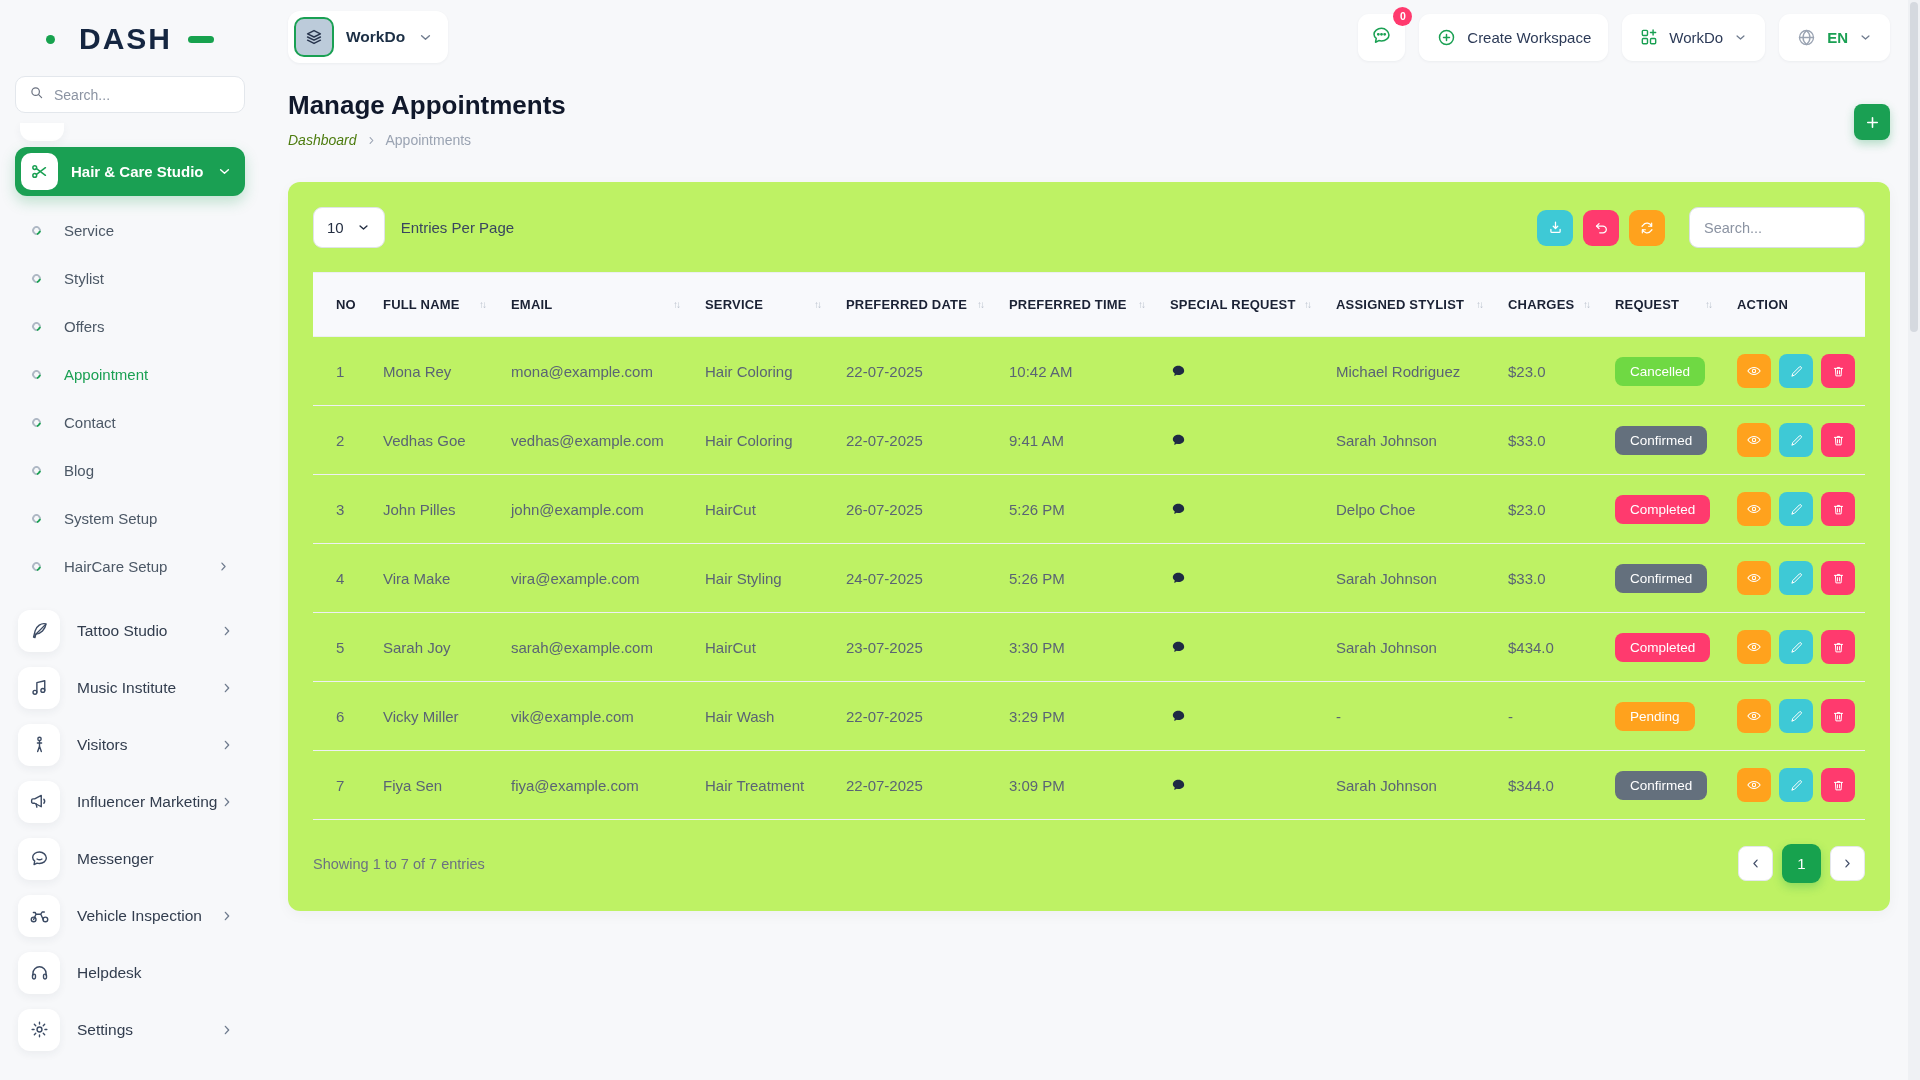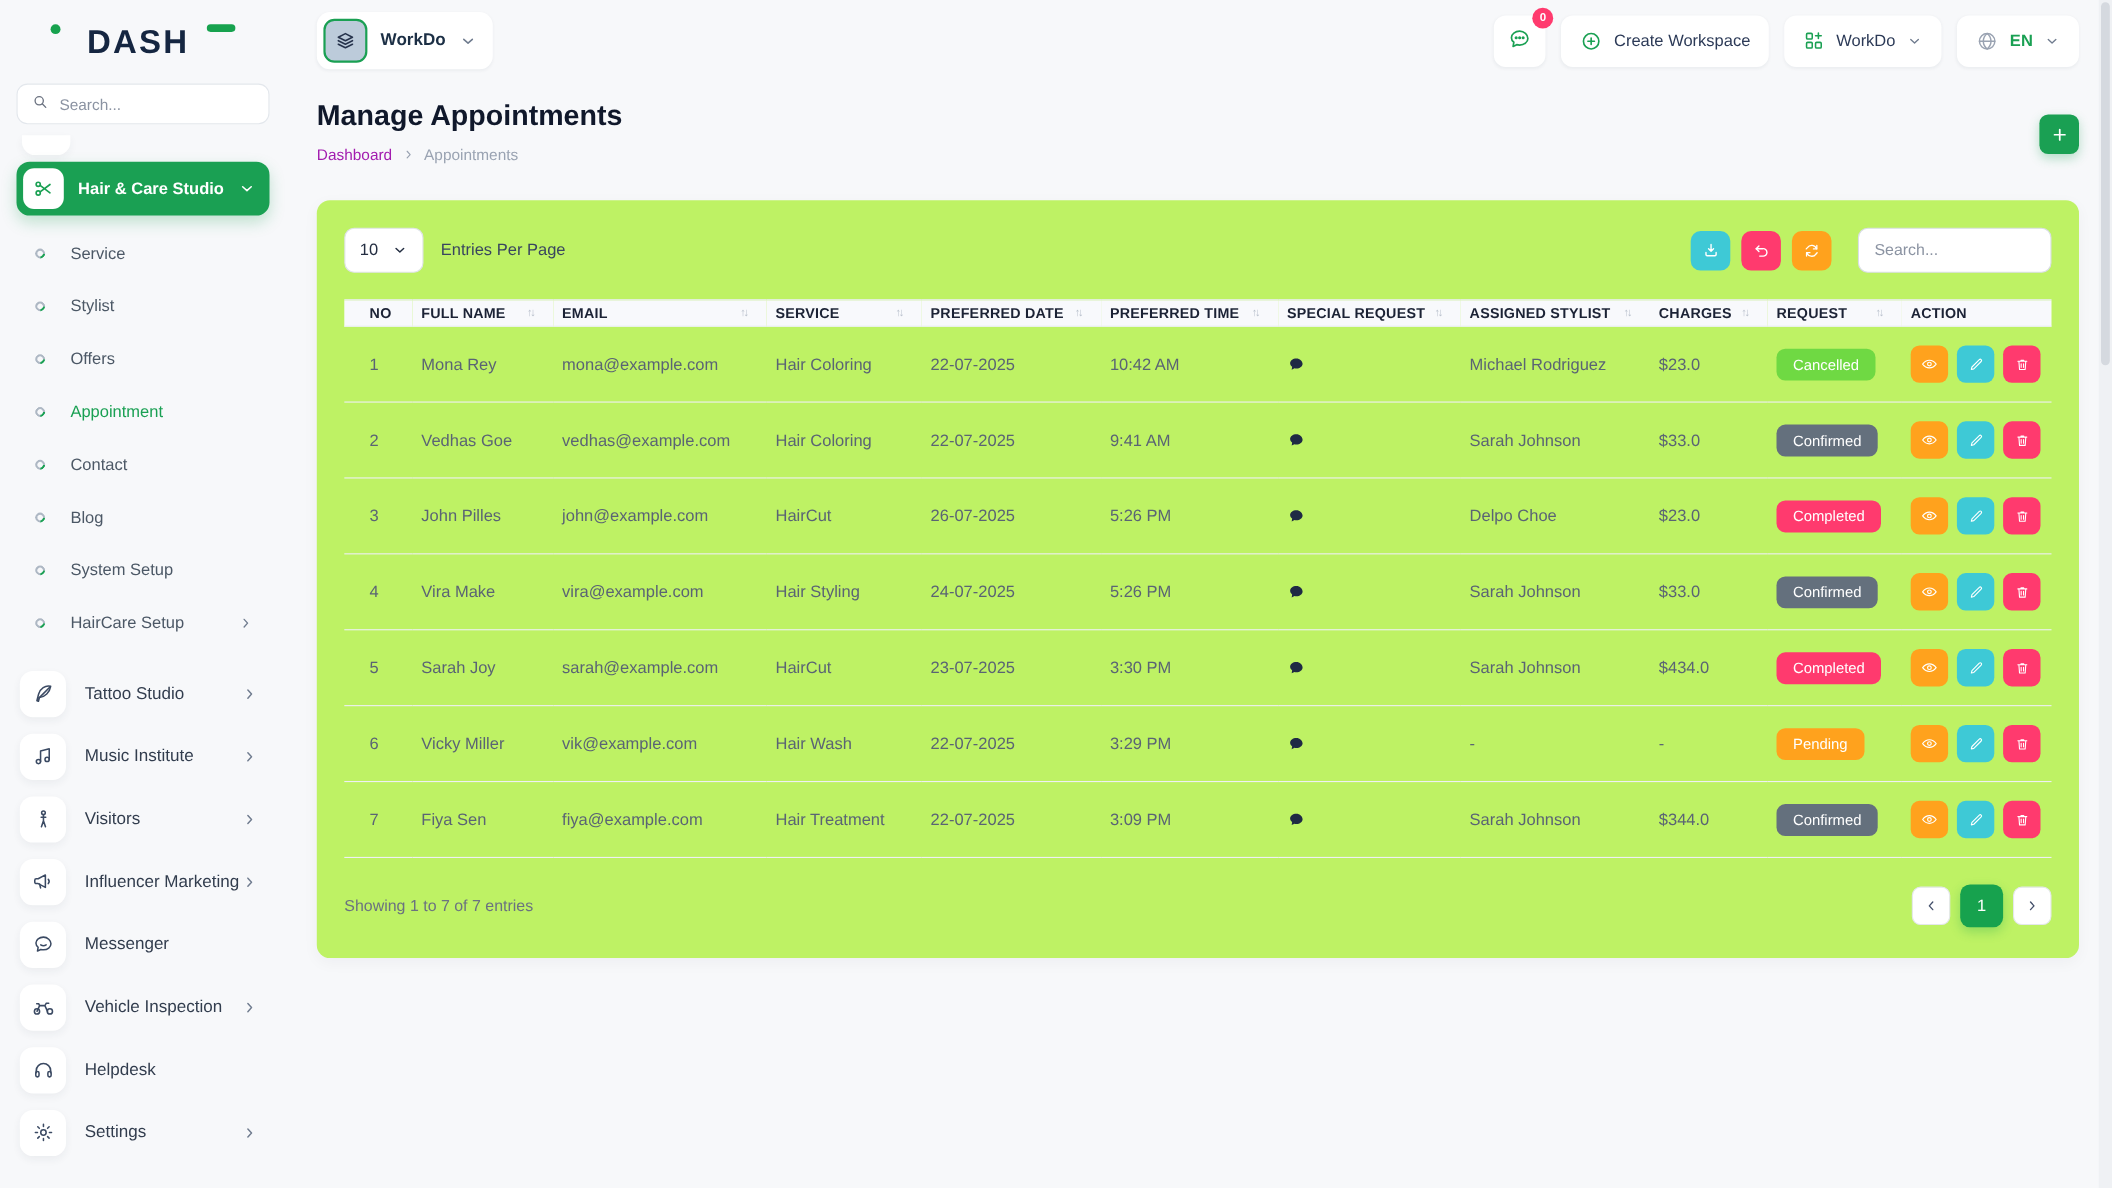--- a/index.html
+++ b/index.html
@@ -1,21 +1,21 @@
 <!DOCTYPE html>
 <html><head>
 <meta charset="utf-8">
 <style>
   * { margin:0; padding:0; box-sizing:border-box; }
   html,body { width:1920px; height:1080px; overflow:hidden; }
   body { font-family:"Liberation Sans", sans-serif; background:#f7f8fa; color:#39465f; display:flex; position:relative; }
 
   
   .sidebar { width:260px; flex-shrink:0; padding:20px 15px 0 15px; }
-  .logo { display:flex; justify-content:center; gap:24px; margin:2px 0 20px 0; }
+  .logo { display:flex; align-items:center; justify-content:center; gap:24px; margin:2px 0 20px 0; }
   .logo-dot { width:9px; height:9px; border-radius:50%; background:#17a24e; }
   .logo-text { font-size:30px; font-weight:800; letter-spacing:2px; color:#152641; }
   .logo-bar { width:26px; height:7px; border-radius:4px; background:#17a24e; margin-left:-8px; }
   .side-search { display:flex; align-items:center; gap:9px; background:#fff; border:1px solid #e3e7ec; border-radius:10px; height:37px; padding:0 12px; color:#8b93a2; }
   .side-search input { border:none; outline:none; font-size:14px; color:#5a6474; width:100%; background:transparent; font-family:inherit; }
   .side-search input::placeholder { color:#8b93a2; }
   .side-search svg { color:#6b7280; flex-shrink:0; }
   .peek-tile { width:44px; height:18px; background:#fff; border-radius:0 0 12px 12px; margin:10px 0 6px 5px; box-shadow:0 3px 8px rgba(33,50,75,.05); }
   .app-pill { display:flex; align-items:center; background:#1aa053; border-radius:12px; height:49px; padding:0 12px 0 6px; box-shadow:0 6px 14px rgba(26,160,83,.25); cursor:pointer; }
   .app-pill .pill-tile { width:37px; height:37px; background:#fff; border-radius:10px; display:flex; align-items:center; justify-content:center; color:#1aa053; }
@@ -44,40 +44,40 @@
   .msg-btn { width:47px; padding:0; justify-content:center; position:relative; color:#1aa053; }
   .msg-badge { position:absolute; top:-7px; right:-7px; min-width:19px; height:19px; border-radius:50%; background:#ff3a6e; color:#fff; font-size:10.5px; font-weight:700; display:flex; align-items:center; justify-content:center; }
   .green-ic { color:#1aa053; display:flex; }
   .gray-ic { color:#9aa3b2; display:flex; }
   .chev { color:#707c8f; display:flex; }
   .lang-label { color:#1aa053; font-weight:600; }
 
   .page-head { display:flex; justify-content:space-between; align-items:flex-start; margin-top:16px; }
   .page-title { font-size:26px; font-weight:700; color:#10182b; }
   .breadcrumb { display:flex; align-items:center; gap:8px; margin-top:11px; font-size:14px; }
-  .bc-link { color:#a21caf; cursor:pointer; }
+  .bc-link { color:#4d7c0f; cursor:pointer;font-style:italic; }
   .bc-sep { color:#9aa3b2; display:flex; }
   .bc-current { color:#9aa3b2; }
   .add-btn { width:36px; height:36px; border-radius:8px; background:#1aa053; border:none; color:#fff; display:flex; align-items:center; justify-content:center; cursor:pointer; margin-top:14px; box-shadow:0 4px 10px rgba(26,160,83,.3); }
 
   
   .card { background:#bef264; border-radius:12px; margin-top:34px; padding:25px 25px 28px 25px; box-shadow:0 4px 14px rgba(20,30,50,.04); }
   .controls { display:flex; align-items:center; justify-content:space-between; }
   .controls-left { display:flex; align-items:center; gap:16px; }
   .entries-select { display:flex; align-items:center; gap:12px; border:1px solid #dfe3e8; border-radius:9px; height:41px; padding:0 13px; background:#fff; cursor:pointer; font-size:15px; color:#242e42; }
   .entries-select .chev { color:#242e42; }
   .entries-label { font-size:15px; color:#39465f; }
   .controls-right { display:flex; align-items:center; gap:10px; }
   .sq-btn { width:36px; height:36px; border-radius:9px; border:none; display:flex; align-items:center; justify-content:center; color:#fff; cursor:pointer; }
   .table-search { display:flex; align-items:center; border:1px solid #d9dee5; border-radius:9px; height:41px; width:176px; padding:0 14px; margin-left:14px; background:#fff; }
   .table-search input { border:none; outline:none; width:100%; font-size:14.5px; color:#5a6474; background:transparent; font-family:inherit; }
   .table-search input::placeholder { color:#8b93a2; }
 
   table { width:100%; border-collapse:collapse; table-layout:fixed; margin-top:24px; }
-  thead th { background:#f8f9fc; border-top:1px solid #eceff3; border-bottom:1px solid #eceff3; padding:4px 8px; text-align:left; }
+  thead th { background:#f8f9fc; border-top:1px solid #eceff3; border-bottom:1px solid #eceff3; padding:24px 8px; text-align:left; }
   th .th-inner { display:flex; align-items:center; justify-content:space-between; font-size:13px; font-weight:700; color:#1b2235; letter-spacing:.2px; }
   th .sort { font-size:10px; color:#b9c0cc; letter-spacing:-2px; font-weight:400; padding-right:10px; }
   tbody td { padding:17px 8px; font-size:15px; color:#5a6474; border-bottom:1px solid #eef0f4; }
   th:first-child, td:first-child { padding-left:23px; }
   .bubble { color:#1f2a44; display:flex; }
   .badge { display:inline-block; padding:7px 15px; border-radius:8px; font-size:13.5px; color:#fff; }
   .row-actions { display:flex; gap:8px; }
   .act-btn { width:34px; height:34px; border-radius:8px; border:none; display:flex; align-items:center; justify-content:center; color:#fff; cursor:pointer; }
 
   .card-footer { display:flex; align-items:center; justify-content:space-between; margin-top:24px; }

